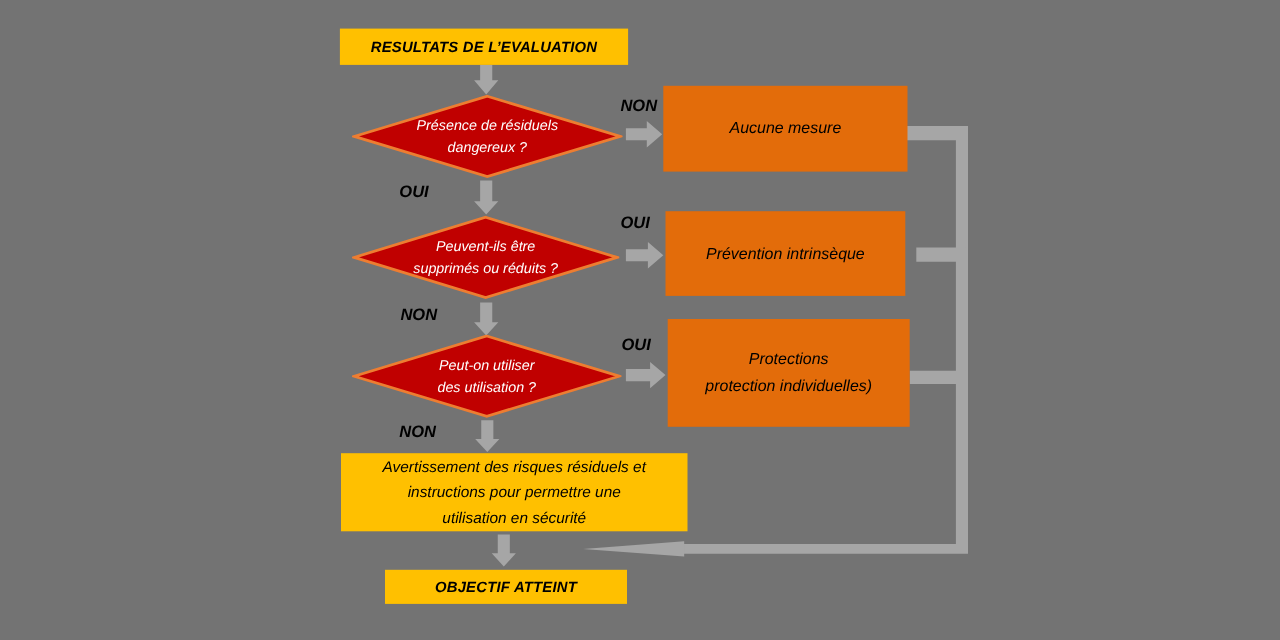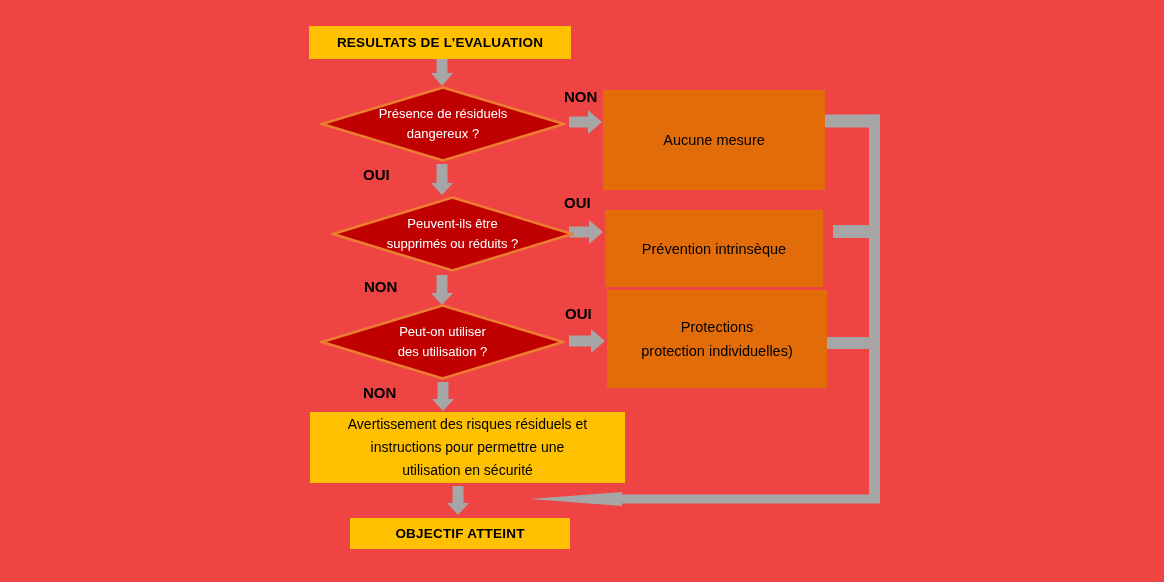--- a/index.html
+++ b/index.html
@@ -1,40 +1,41 @@
 <!DOCTYPE html>
 <html><head>
 <meta charset="utf-8">
 <style>
   html,body{margin:0;padding:0;background:#ffffff;}
   .stage{
     position:relative;
     width:1164px;height:582px;
-    background:#ef4444;
+    background:#737373;
     font-family:"Liberation Sans", sans-serif;
     overflow:hidden;
+    font-style:italic;
   }
   .connectors{position:absolute;left:0;top:0;width:1164px;height:582px;pointer-events:none;}
   .box{
     position:absolute;
     display:flex;align-items:center;justify-content:center;
     text-align:center;color:#000000;
     box-sizing:border-box;
   }
   .box-yellow{background:#FFC000;}
   .box-orange{background:#E36C0A;}
   .start-box{left:309px;top:26px;width:262px;height:33px;font-size:13.5px;font-weight:bold;letter-spacing:.2px;}
   .end-box{left:350px;top:518px;width:220px;height:31px;font-size:13.5px;font-weight:bold;letter-spacing:.2px;}
-  .action1{left:603px;top:78px;width:222px;height:100px;font-size:14.5px;margin-top:12px;}
-  .action2{left:605px;top:192px;width:218px;height:77px;font-size:14.5px;margin-top:18px;}
+  .action1{left:603px;top:78px;width:222px;height:78px;font-size:14.5px;}
+  .action2{left:605px;top:192px;width:218px;height:77px;font-size:14.5px;}
   .action3{left:607px;top:290px;width:220px;height:98px;font-size:14.5px;line-height:24px;flex-direction:column;}
   .warning{left:310px;top:412px;width:315px;height:71px;font-size:14px;line-height:23px;flex-direction:column;}
   .diamond{position:absolute;}
   .d1{left:320px;top:86px;width:246px;height:76px;}
-  .d2{left:331px;top:196px;width:243px;height:76px;}
+  .d2{left:320px;top:196px;width:243px;height:76px;}
   .d3{left:320px;top:304px;width:245px;height:76px;}
   .diamond svg{position:absolute;left:0;top:0;width:100%;height:100%;}
   .dtext{
     position:absolute;left:0;top:0;width:100%;height:100%;
     display:flex;flex-direction:column;align-items:center;justify-content:center;
     color:#ffffff;font-size:13px;line-height:20px;text-align:center;
   }
   .lbl{
     position:absolute;color:#000000;font-size:15px;font-weight:600;
     text-align:left;width:44px;

